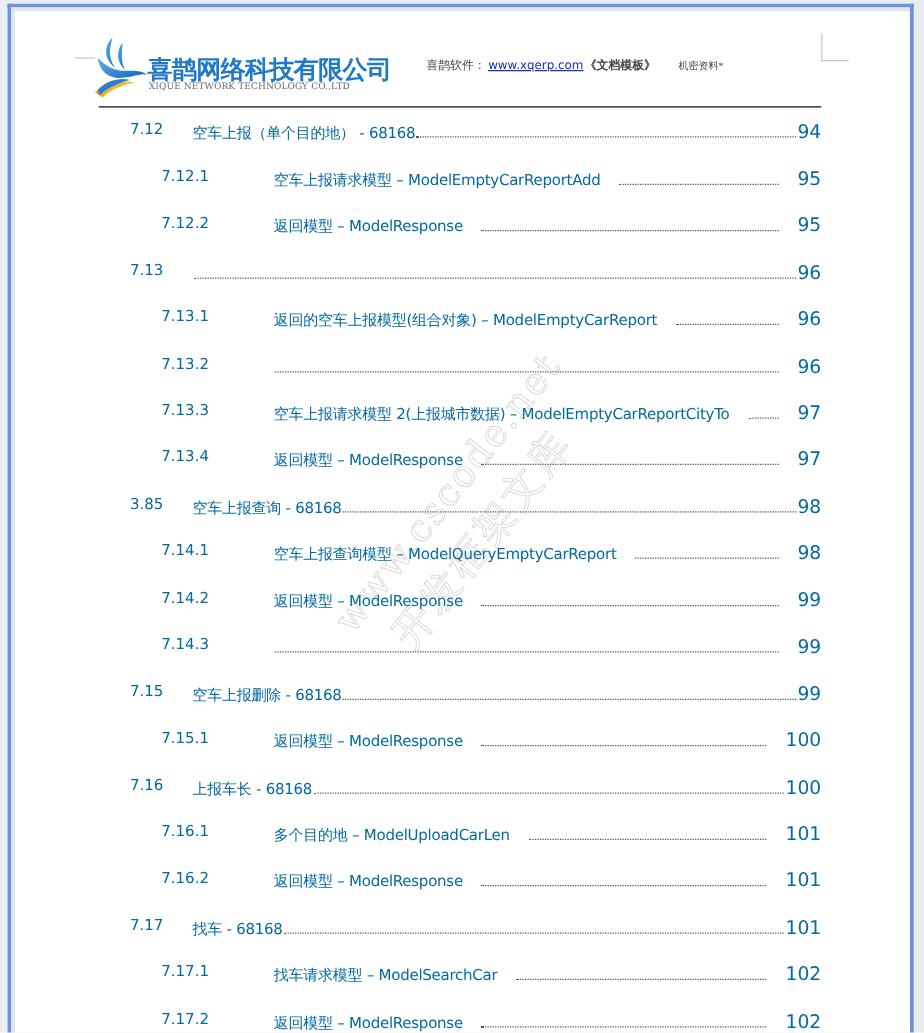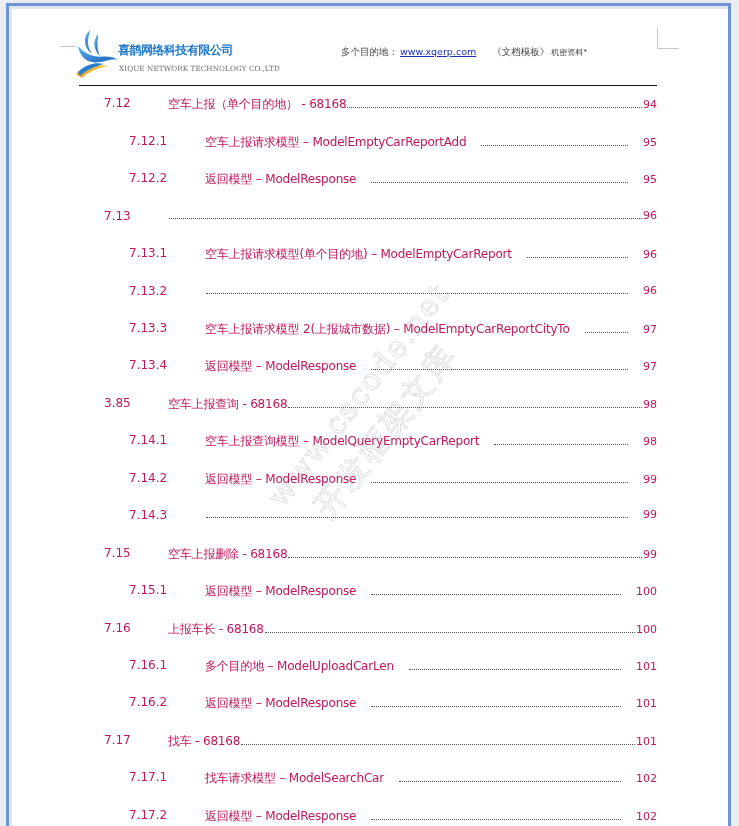--- a/index.html
+++ b/index.html
@@ -29,57 +29,57 @@
   .crop-mark-tr-h {
     position:absolute; left:657px; top:48px; width:22px; height:1px; background:#c8c8c8;
   }
   .logo {
     position:absolute; left:74px; top:28px; width:220px; height:52px;
   }
   .logo svg { position:absolute; left:0; top:0; }
   .logo-cn {
     position:absolute; left:44px; top:14px;
     font-family:"DejaVu Sans", sans-serif; font-weight:bold;
-    font-size:12px; color:#1f78c8; letter-spacing:-0.5px; white-space:nowrap;
+    font-size:20px; color:#1f78c8; letter-spacing:-0.5px; white-space:nowrap;
   }
   .logo-en {
     position:absolute; left:45px; top:36px;
     font-family:"DejaVu Serif", serif;
     font-size:7.2px; color:#6b6b6b; letter-spacing:0.1px; white-space:nowrap;
   }
   .header-right {
     position:absolute; left:341px; top:46px; font-size:9.5px; color:#333;
     white-space:nowrap;
   }
   .header-right .company { color:#444; }
   .header-right .link { color:#1a2fb8; text-decoration:underline; margin-left:2px;text-align:center; }
-  .header-right .tpl { margin-left:16px; color:#444; }
-  .header-right .secret { margin-left:2px; font-size:8px; color:#444;font-family:Liberation Serif, serif; }
+  .header-right .tpl { margin-left:1px; color:#444;font-weight:bold; }
+  .header-right .secret { margin-left:18px; font-size:8px; color:#444;font-family:Liberation Serif, serif; }
   .header-rule {
     position:absolute; left:79px; top:85px; width:578px; height:1px; background:#111;
   }
   .toc { position:absolute; left:0; top:0; width:739px; }
   .toc-row {
     position:absolute; left:0; height:18px; width:739px;
-    font-family:"DejaVu Sans", sans-serif; font-size:12px; color:#be185d;
+    font-family:"DejaVu Sans", sans-serif; font-size:12px; color:#0369a1;
   }
   .toc-num { position:absolute; top:0; white-space:nowrap; }
   .toc-title-wrap {
     position:absolute; top:0; display:flex; align-items:baseline;
     right:82px;
   }
   .toc-title { white-space:nowrap; letter-spacing:-0.2px; }
   .toc-leader {
     flex:1; border-bottom:1px dotted #555; margin:0 1px 3px 1px; height:1px;
   }
-  .toc-page { white-space:nowrap; font-size:11px; }
+  .toc-page { white-space:nowrap; font-size:15px; }
   .lvl2 .toc-num { left:104px; }
-  .lvl2 .toc-title-wrap { left:168px; }
+  .lvl2 .toc-title-wrap { left:154px; }
   .lvl3 .toc-num { left:129px; }
-  .lvl3 .toc-title-wrap { left:205px;gap:14px; }
+  .lvl3 .toc-title-wrap { left:219px;gap:14px; }
   .watermark {
     position:absolute; left:250px; top:330px; width:260px; height:180px;
     transform:rotate(-52deg); transform-origin:center;
     pointer-events:none; opacity:0.35;
   }
   .wm-line1 {
     position:absolute; left:0; top:40px; font-family:"DejaVu Serif", serif;
     font-size:30px; color:transparent; -webkit-text-stroke:0.7px #8a8a8a;
     white-space:nowrap; letter-spacing:2px;
   }
@@ -115,21 +115,21 @@
     <path d="M24 6 C18 14, 20 22, 26 28 C22 20, 24 12, 24 6 Z" fill="url(#gB)"></path>
     <path d="M4 18 C6 30, 14 36, 26 34 C34 33, 40 30, 44 32 C36 26, 28 30, 20 28 C12 26, 8 22, 4 18 Z" fill="url(#gB)"></path>
     <path d="M2 46 C10 38, 22 36, 34 38 C26 40, 16 42, 8 50 Z" fill="url(#gO)"></path>
     <path d="M4 44 C12 36, 22 34, 30 36 C22 38, 12 42, 6 48 Z" fill="#2a7fd0"></path>
   </svg>
   <div class="logo-cn">喜鹊网络科技有限公司</div>
   <div class="logo-en">XIQUE NETWORK TECHNOLOGY CO.,LTD</div>
 </div>
 
 <div class="header-right">
-  <span class="company">多个目的地：</span><span class="link">www.xqerp.com</span><span class="tpl">《文档模板》</span><span class="secret">机密资料*</span>
+  <span class="company">喜鹊软件：</span><span class="link">www.xqerp.com</span><span class="tpl">《文档模板》</span><span class="secret">机密资料*</span>
 </div>
 
 <div class="header-rule"></div>
 
 <div class="toc">
   <div class="toc-row lvl2" style="top:96px">
     <span class="toc-num">7.12</span>
     <span class="toc-title-wrap">
         <span class="toc-title">空车上报（单个目的地） - 68168</span>
         <span class="toc-leader"></span>
@@ -155,21 +155,21 @@
   <div class="toc-row lvl2" style="top:209px">
     <span class="toc-num">7.13</span>
     <span class="toc-title-wrap">
         <span class="toc-leader"></span>
         <span class="toc-page">96</span>
       </span>
   </div>
   <div class="toc-row lvl3" style="top:246px">
     <span class="toc-num">7.13.1</span>
     <span class="toc-title-wrap">
-        <span class="toc-title">空车上报请求模型(单个目的地) – ModelEmptyCarReport</span>
+        <span class="toc-title">返回的空车上报模型(组合对象) – ModelEmptyCarReport</span>
         <span class="toc-leader"></span>
         <span class="toc-page">96</span>
       </span>
   </div>
   <div class="toc-row lvl3" style="top:284px">
     <span class="toc-num">7.13.2</span>
     <span class="toc-title-wrap">
         <span class="toc-leader"></span>
         <span class="toc-page">96</span>
       </span>

